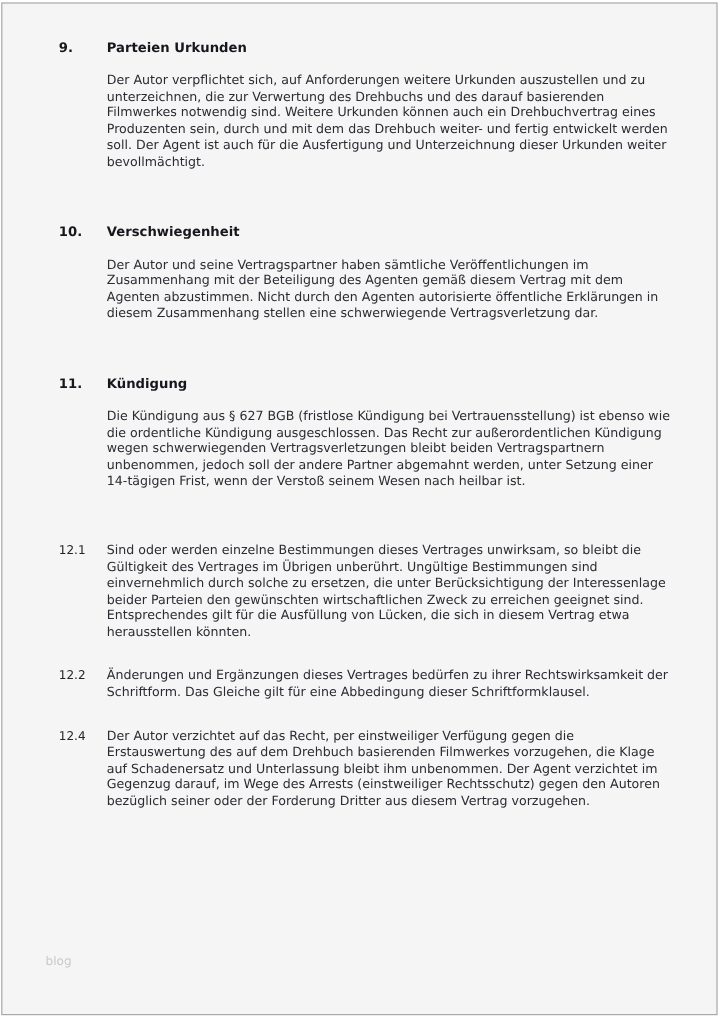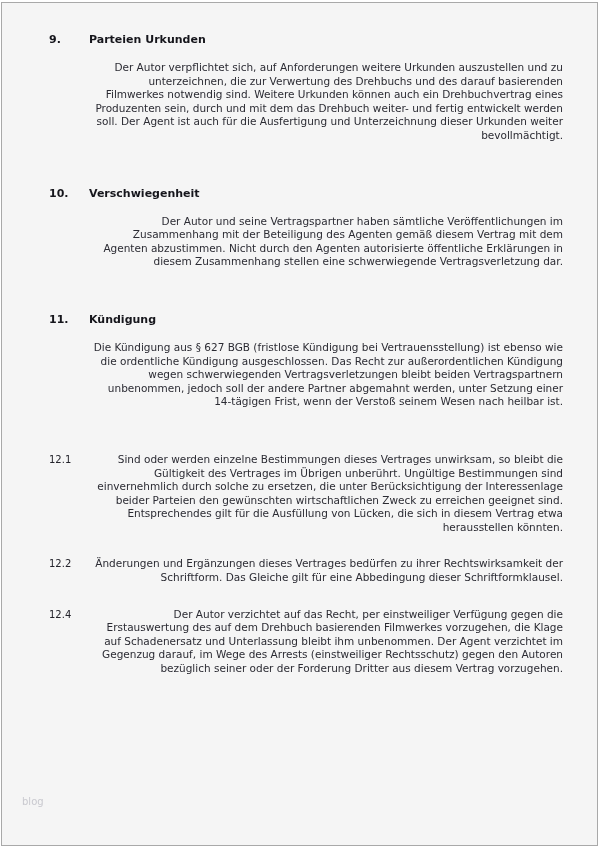--- a/index.html
+++ b/index.html
@@ -33,27 +33,26 @@
     font-size: 11px;
     color: #16161c;
   }
   .head-12 { margin-bottom: 17px; }
   .para {
     margin: 0;
     flex: 1 1 auto;
     font-size: 10.5px;
     line-height: 13.6px;
     color: #2b2b33;
-    text-align: right;
   }
   .sub { margin-bottom: 23px; }
   .sub:last-child { margin-bottom: 11px; }
   .watermark {
     position: absolute;
-    left: 20px; top: 793px;
+    left: 36px; top: 793px;
     font-size: 10px;
     color: #c9c9cf;
   }
 </style>
 </head>
 <body>
 
 <div class="page">
 
   <div class="section">

